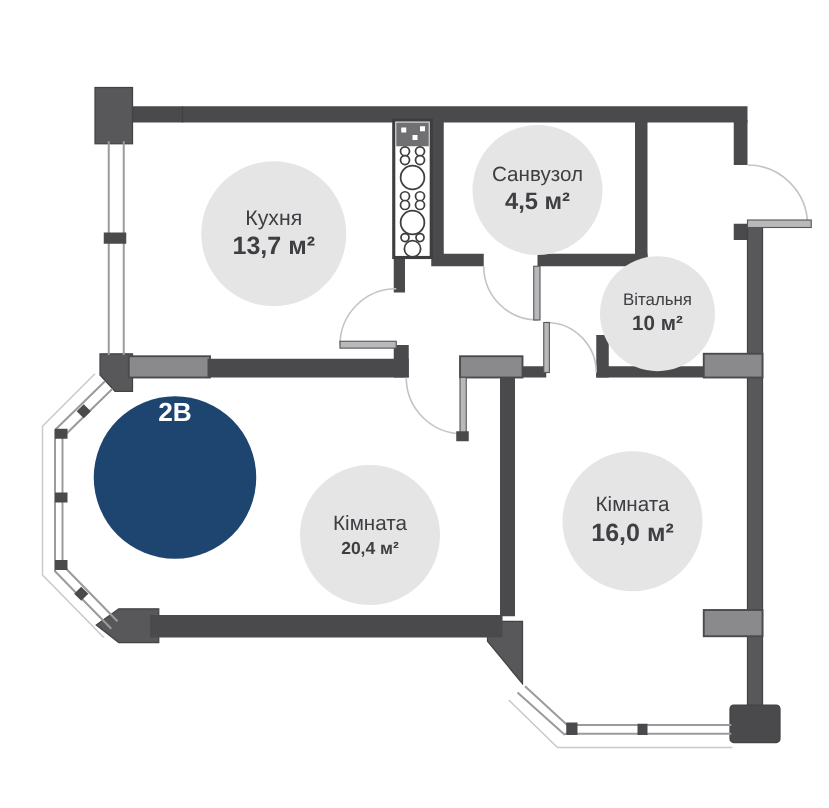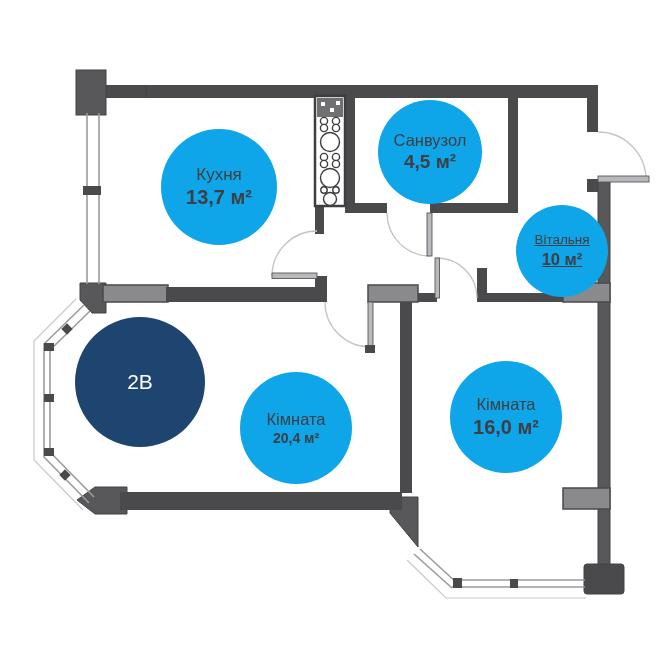--- a/index.html
+++ b/index.html
@@ -2,37 +2,37 @@
 <html><head>
 <meta charset="utf-8">
 <style>
   html,body{margin:0;padding:0;background:#ffffff;}
   #stage{
     position:relative;width:663px;height:646px;background:#ffffff;overflow:hidden;
     font-family:"Liberation Sans","DejaVu Sans",sans-serif;
   }
   #plan-svg{position:absolute;left:0;top:0;width:663px;height:646px;}
   .room-circle{
-    position:absolute;border-radius:50%;background:#0ea5e9;
+    position:absolute;border-radius:50%;background:#e5e5e5;
     display:flex;flex-direction:column;align-items:center;justify-content:center;
     text-align:center;color:#3E3E43;line-height:1.25;
   }
   .room-circle .rname{font-weight:500;}
   .room-circle .rarea{font-weight:800;}
   .unit-circle{
     position:absolute;border-radius:50%;background:#1E4470;
-    display:flex;align-items:center;justify-content:center;
-    text-align:center;color:#ffffff;line-height:1.3;font-weight:400;
+    display:flex;flex-direction:column;align-items:center;justify-content:space-between;
+    text-align:center;color:#ffffff;line-height:1.3;font-weight:700;
   }
   
   #c-kitchen {left:161px;top:129px;width:116px;height:116px;}
   #c-kitchen .rname{font-size:17px;}  #c-kitchen .rarea{font-size:20px;}
   #c-bath    {left:378px;top:100px;width:104px;height:104px;}
   #c-bath .rname{font-size:16.5px;}   #c-bath .rarea{font-size:19px;}
-  #c-living  {left:516px;top:205px;width:92px;height:92px;text-decoration:underline;}
+  #c-living  {left:480px;top:205px;width:92px;height:92px;}
   #c-living .rname{font-size:13.5px;} #c-living .rarea{font-size:16.5px;}
   #c-room1   {left:240px;top:372px;width:112px;height:112px;}
   #c-room1 .rname{font-size:16.5px;}  #c-room1 .rarea{font-size:14px;}
   #c-room2   {left:450px;top:361px;width:112px;height:112px;}
   #c-room2 .rname{font-size:16.5px;}  #c-room2 .rarea{font-size:20px;}
   #c-unit    {left:75px;top:317px;width:130px;height:130px;}
   #c-unit .ucode{font-size:21px;}     #c-unit .uarea{font-size:23px;}
 </style>
 </head>
 <body>

